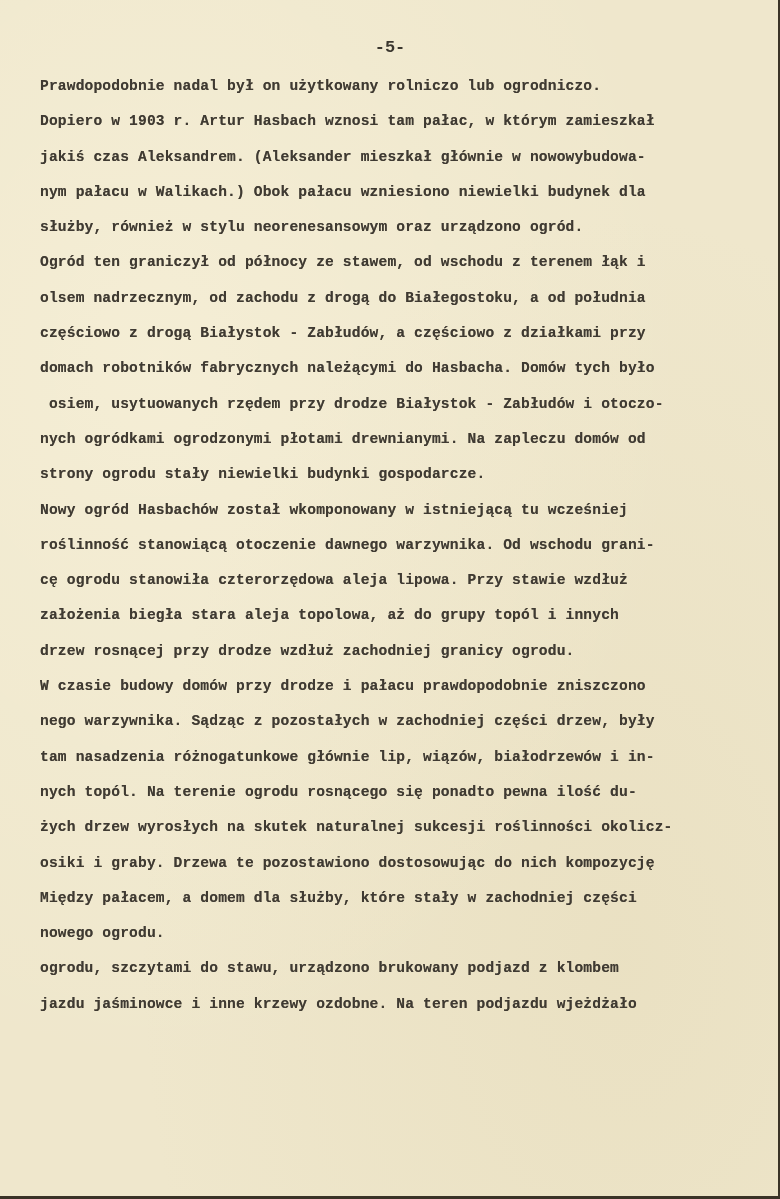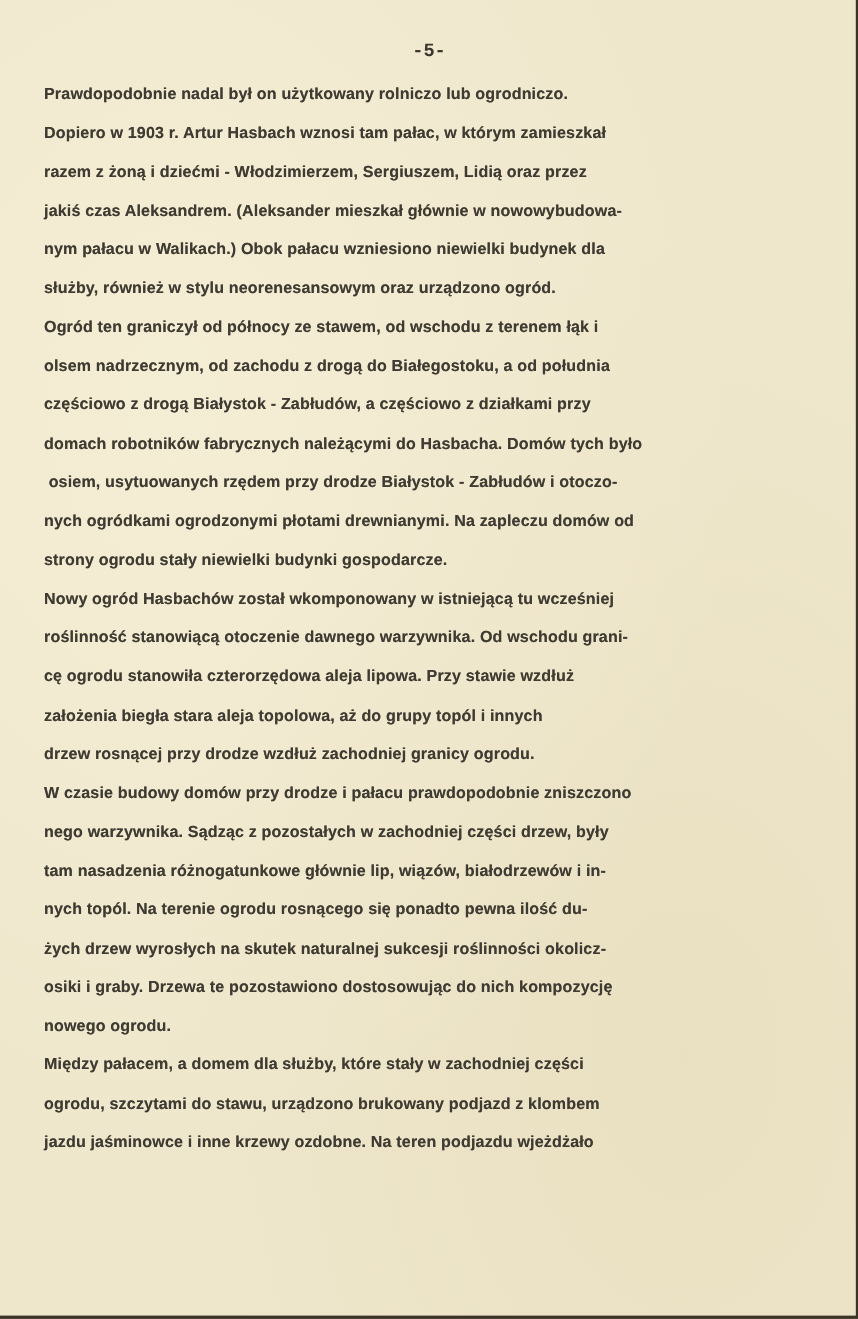--- a/index.html
+++ b/index.html
@@ -28,42 +28,41 @@
       font-family: "Liberation Mono", "DejaVu Sans Mono", monospace;
       font-size: 17px;
       font-weight: bold;
       color: #3b372f;
     }
     .text-body {
       position: absolute;
       top: 74px;
       left: 40px;
       width: 730px;
-      font-family: Liberation Sans, sans-serif;
+      font-family: Liberation Mono, monospace;
       font-size: 14.6px;
       letter-spacing: 0.15px;
       color: #3f3a32;
       font-weight: bold;
     }
     .line {
       height: 35.3px;
       line-height: 24px;
       white-space: pre;
       text-shadow: 0 0 0.6px rgba(60,55,45,0.6);
     }
   </style>
 </head>
 <body>
 
 <div class="page">
   <div class="page-number">-5-</div>
   <div class="text-body">
     <div class="line">Prawdopodobnie nadal był on użytkowany rolniczo lub ogrodniczo.</div>
     <div class="line">Dopiero w 1903 r. Artur Hasbach wznosi tam pałac, w którym zamieszkał</div>
-    <div class="line">razem z żoną i dziećmi - Włodzimierzem, Sergiuszem, Lidią oraz przez</div>
     <div class="line">jakiś czas Aleksandrem. (Aleksander mieszkał głównie w nowowybudowa-</div>
     <div class="line">nym pałacu w Walikach.) Obok pałacu wzniesiono niewielki budynek dla</div>
     <div class="line">służby, również w stylu neorenesansowym oraz urządzono ogród.</div>
     <div class="line">Ogród ten graniczył od północy ze stawem, od wschodu z terenem łąk i</div>
     <div class="line">olsem nadrzecznym, od zachodu z drogą do Białegostoku, a od południa</div>
     <div class="line">częściowo z drogą Białystok - Zabłudów, a częściowo z działkami przy</div>
     <div class="line">domach robotników fabrycznych należącymi do Hasbacha. Domów tych było</div>
     <div class="line"> osiem, usytuowanych rzędem przy drodze Białystok - Zabłudów i otoczo-</div>
     <div class="line">nych ogródkami ogrodzonymi płotami drewnianymi. Na zapleczu domów od</div>
     <div class="line">strony ogrodu stały niewielki budynki gospodarcze.</div>
@@ -71,18 +70,18 @@
     <div class="line">roślinność stanowiącą otoczenie dawnego warzywnika. Od wschodu grani-</div>
     <div class="line">cę ogrodu stanowiła czterorzędowa aleja lipowa. Przy stawie wzdłuż</div>
     <div class="line">założenia biegła stara aleja topolowa, aż do grupy topól i innych</div>
     <div class="line">drzew rosnącej przy drodze wzdłuż zachodniej granicy ogrodu.</div>
     <div class="line">W czasie budowy domów przy drodze i pałacu prawdopodobnie zniszczono</div>
     <div class="line">nego warzywnika. Sądząc z pozostałych w zachodniej części drzew, były</div>
     <div class="line">tam nasadzenia różnogatunkowe głównie lip, wiązów, białodrzewów i in-</div>
     <div class="line">nych topól. Na terenie ogrodu rosnącego się ponadto pewna ilość du-</div>
     <div class="line">żych drzew wyrosłych na skutek naturalnej sukcesji roślinności okolicz-</div>
     <div class="line">osiki i graby. Drzewa te pozostawiono dostosowując do nich kompozycję</div>
+    <div class="line">Między pałacem, a domem dla służby, które stały w zachodniej części</div>
     <div class="line">nowego ogrodu.</div>
-    <div class="line">Między pałacem, a domem dla służby, które stały w zachodniej części</div>
     <div class="line">ogrodu, szczytami do stawu, urządzono brukowany podjazd z klombem</div>
     <div class="line">jazdu jaśminowce i inne krzewy ozdobne. Na teren podjazdu wjeżdżało</div>
   </div>
 </div>
 
 </body></html>

